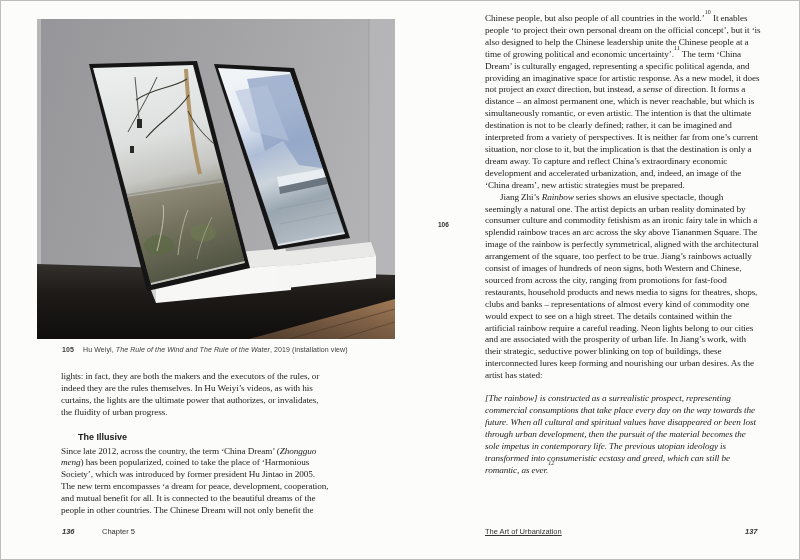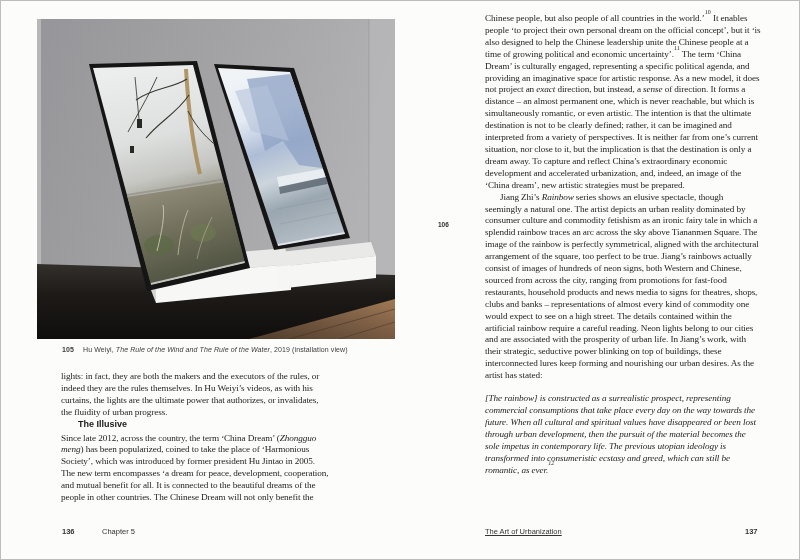--- a/index.html
+++ b/index.html
@@ -16,34 +16,34 @@
   .caption{position:absolute;left:45px;top:344px;width:330px;
     font-family:"Liberation Sans","DejaVu Sans",sans-serif;
     font-size:7px;line-height:9px;color:#3c3c3c;letter-spacing:.1px;}
   .caption span:first-child{font-weight:bold;margin-right:9px;}
 
   .flow{position:absolute;font-size:9.2px;line-height:11.9px;letter-spacing:-.1px;
     color:#1f1f1f;text-align:left;}
   .flow p{margin:0;}
   .flow-left{left:44px;top:370px;width:268px;}
   .flow-right{left:84px;top:12px;width:276px;}
-  .subhead{margin:0 0 2px 17px;font-family:"Liberation Sans","DejaVu Sans",sans-serif;
+  .subhead{margin:13px 0 2px 17px;font-family:"Liberation Sans","DejaVu Sans",sans-serif;
     font-size:9px;font-weight:bold;color:#1a1a1a;letter-spacing:0;}
   .indent{text-indent:15px;}
   blockquote{margin:11px 0 0 0;font-style:italic;}
   .flow sup{font-size:6px;line-height:0;position:relative;top:-3px;letter-spacing:0;}
 
   .marginref{position:absolute;left:37px;top:220px;
     font-family:"Liberation Sans","DejaVu Sans",sans-serif;
     font-size:6.5px;font-weight:bold;color:#2f2f2f;}
 
   .footer{position:absolute;top:526px;left:0;width:400px;
     font-family:"Liberation Sans","DejaVu Sans",sans-serif;
     font-size:7.5px;color:#333;}
-  .pagenum{font-weight:bold;}
+  .pagenum{font-weight:bold;font-style:italic;}
   .footer-left .pagenum{position:absolute;left:45px;}
   .footer-left .runhead{position:absolute;left:85px;}
   .footer-right .runhead{position:absolute;left:84px;text-decoration:underline;}
   .footer-right .pagenum{position:absolute;left:344px;}
 </style>
 </head>
 <body>
 
 <div class="spread">
 

